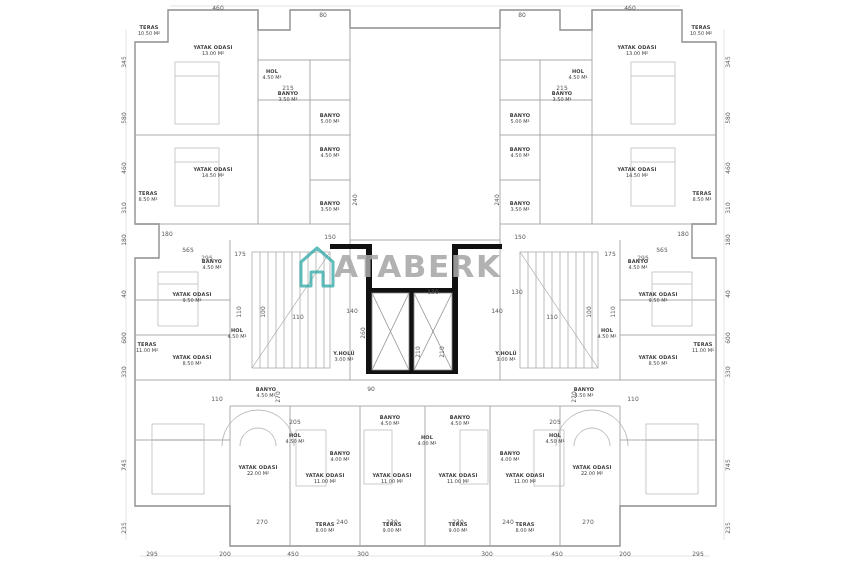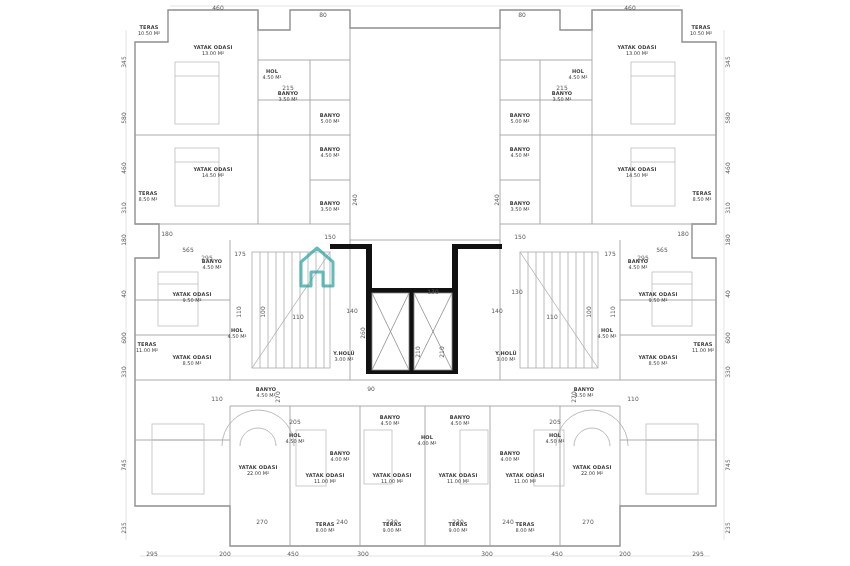--- a/index.html
+++ b/index.html
@@ -98,20 +98,21 @@
 
     <g stroke="#d2d2d2" stroke-width="0.6">
       <path d="M126 30 V540 M724 30 V540 M140 556 H710 M170 6 H680"></path>
     </g>
   </svg>
 
   <div id="watermark">
     <svg width="48" height="48" viewBox="0 0 48 48">
       <path d="M8 44 V20 L24 6 L40 20 V44 H30 V30 H18 V44 Z" fill="none" stroke-width="3" stroke-linejoin="round" opacity="0.85" stroke="#2aa7a5"></path>
     </svg>
+    <span class="wm-text">ATABERK</span>
   </div>
 
   <div id="labels">
       <div class="room-label" style="left: 149px; top: 30px;">
         <div class="rn">TERAS</div>
         <div class="ra">10.50 M²</div>
       </div>
       <div class="room-label" style="left: 213px; top: 50px;">
         <div class="rn">YATAK ODASI</div>
         <div class="ra">13.00 M²</div>

